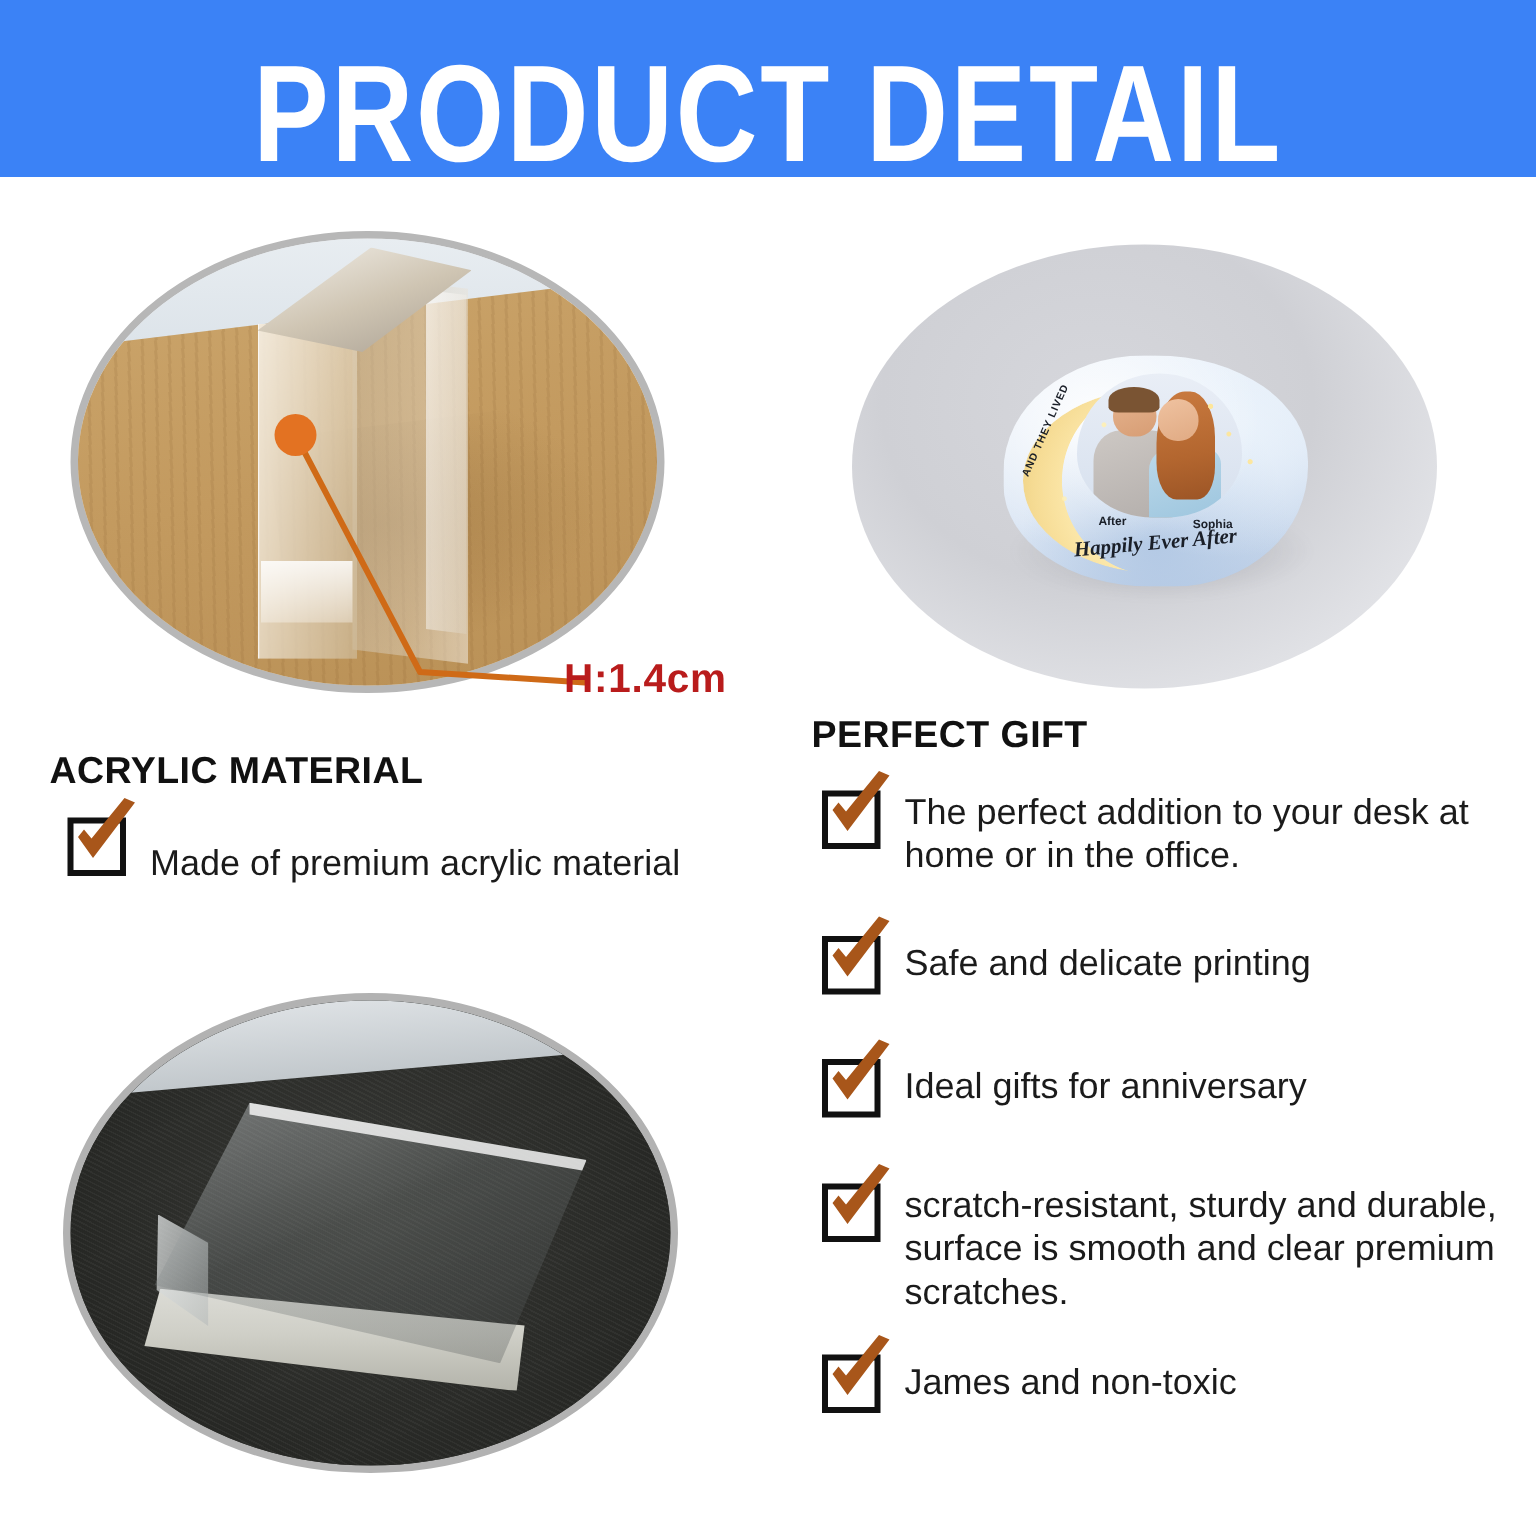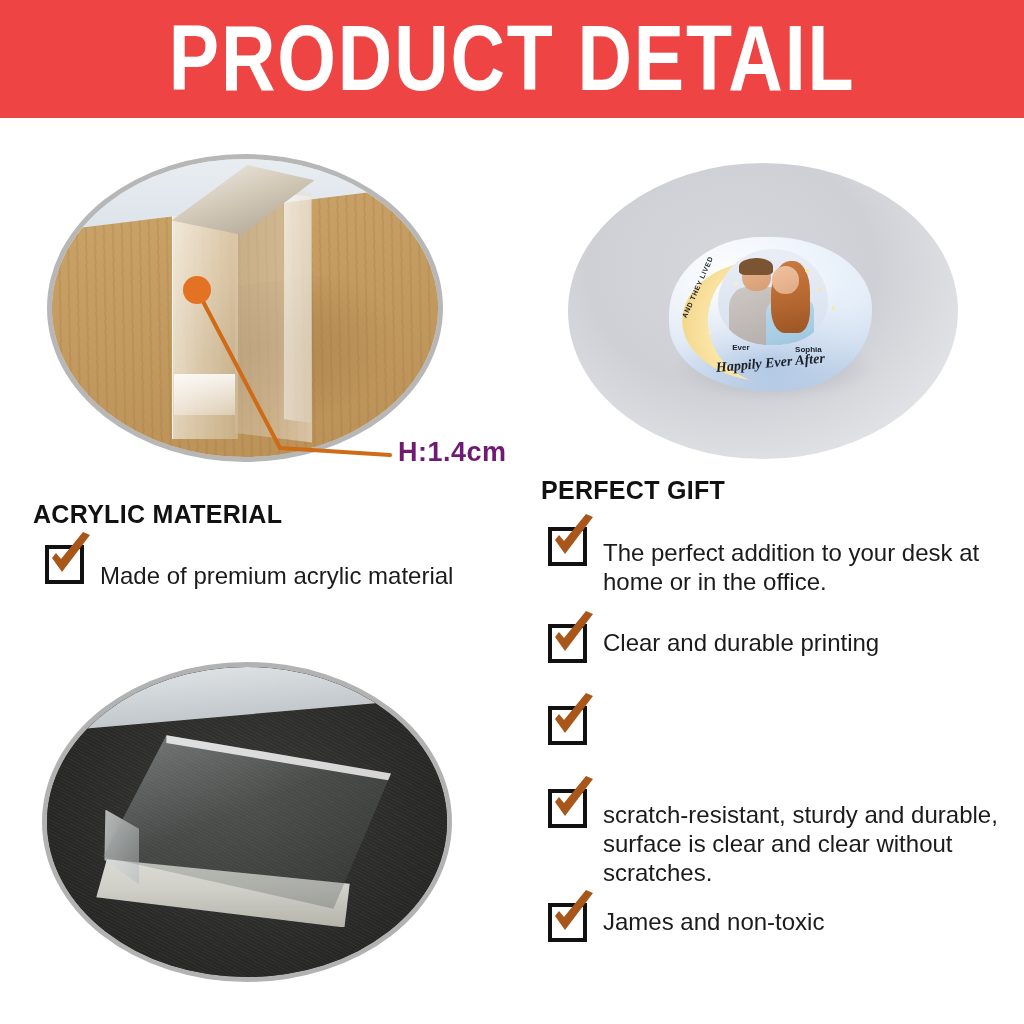--- a/index.html
+++ b/index.html
@@ -15,23 +15,23 @@
     position: relative;
   }
 
   
   .banner {
     position: absolute;
     left: 0;
     top: 0;
     width: 1024px;
     height: 118px;
-    background: #ef4444;
+    background: #3b82f6;
     display: flex;
-    align-items: center;
+    align-items: flex-end;
     justify-content: center;
   }
   .banner-title {
     color: #ffffff;
     font-family: "Liberation Sans", sans-serif;
     font-weight: bold;
     font-size: 82px;
     line-height: 82px;
     letter-spacing: 2px;
     transform: scaleX(0.92) scaleY(1.12);
@@ -316,21 +316,21 @@
     height: 50px;
     overflow: visible;
   }
   .feature-text {
     margin-left: 16px;
     color: #1b1b1b;
     font-size: 24px;
     line-height: 29px;
     max-width: 400px;
   }
-  .feature-text.wide { max-width: 420px; margin-top: 11px; }
+  .feature-text.wide { max-width: 420px; }
 
   
   #feat-acrylic { left: 45px; top: 545px; }
   #feat-acrylic .feature-text { margin-top: 16px; }
 
   
   #feat-g1 { left: 548px; top: 527px; }
   #feat-g2 { left: 548px; top: 624px; }
   #feat-g3 { left: 548px; top: 706px; }
   #feat-g4 { left: 548px; top: 789px; }
@@ -341,23 +341,23 @@
 
   
   #callout {
     position: absolute;
     left: 0; top: 0;
     width: 1024px; height: 1024px;
     pointer-events: none;
   }
   #dim-label {
     position: absolute;
-    left: 398px;
+    left: 376px;
     top: 437px;
-    color: #701a75;
+    color: #b91c1c;
     font-weight: bold;
     font-size: 27px;
     letter-spacing: 0.5px;
     white-space: nowrap;
   }
 </style>
 </head>
 <body>
 
 <div class="banner">
@@ -385,21 +385,21 @@
     <div class="plaque-photo">
       <div class="man-body"></div>
       <div class="woman-body"></div>
       <div class="man-head"></div>
       <div class="man-hair"></div>
       <div class="woman-hair"></div>
       <div class="woman-head"></div>
     </div>
     <div class="plaque-sparkle"></div>
     <div class="plaque-txt txt-arc">AND THEY LIVED</div>
-    <div class="plaque-txt txt-james">Ever</div>
+    <div class="plaque-txt txt-james">After</div>
     <div class="plaque-txt txt-sophia">Sophia</div>
     <div class="plaque-txt txt-script">Happily Ever After</div>
   </div>
 </div>
 
 <div class="oval" id="oval-slate">
   <div class="slate-bg"></div>
   <div class="slate-topstrip"></div>
   <div class="slab-side"></div>
   <div class="slab-side-l"></div>
@@ -434,38 +434,39 @@
   </span>
   <span class="feature-text wide">The perfect addition to your desk at home or in the office.</span>
 </div>
 
 <div class="feature" id="feat-g2">
   <span class="chk">
     <svg viewBox="0 0 52 50">
       <path d="M7 26 L17 40 L45 3 L38 0 L16 27 L11 21 Z" fill="#a8561a"></path>
     </svg>
   </span>
-  <span class="feature-text">Clear and durable printing</span>
+  <span class="feature-text">Safe and delicate printing</span>
 </div>
 
 <div class="feature" id="feat-g3">
   <span class="chk">
     <svg viewBox="0 0 52 50">
       <path d="M7 26 L17 40 L45 3 L38 0 L16 27 L11 21 Z" fill="#a8561a"></path>
     </svg>
   </span>
+  <span class="feature-text">Ideal gifts for anniversary</span>
 </div>
 
 <div class="feature" id="feat-g4">
   <span class="chk">
     <svg viewBox="0 0 52 50">
       <path d="M7 26 L17 40 L45 3 L38 0 L16 27 L11 21 Z" fill="#a8561a"></path>
     </svg>
   </span>
-  <span class="feature-text wide">scratch-resistant, sturdy and durable, surface is clear and clear without scratches.</span>
+  <span class="feature-text wide">scratch-resistant, sturdy and durable, surface is smooth and clear premium scratches.</span>
 </div>
 
 <div class="feature" id="feat-g5">
   <span class="chk">
     <svg viewBox="0 0 52 50">
       <path d="M7 26 L17 40 L45 3 L38 0 L16 27 L11 21 Z" fill="#a8561a"></path>
     </svg>
   </span>
   <span class="feature-text">James and non-toxic</span>
 </div>

